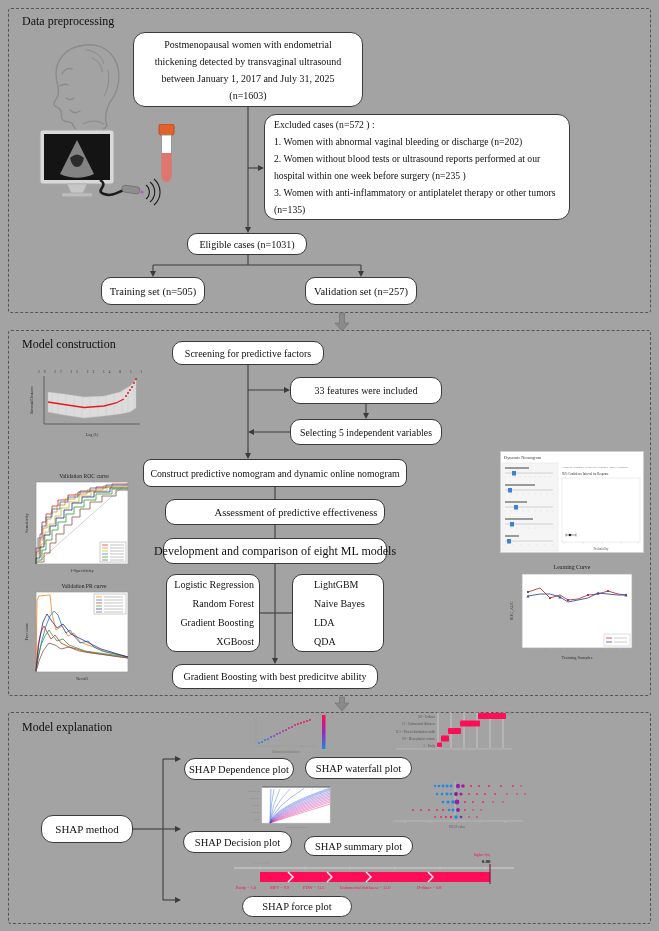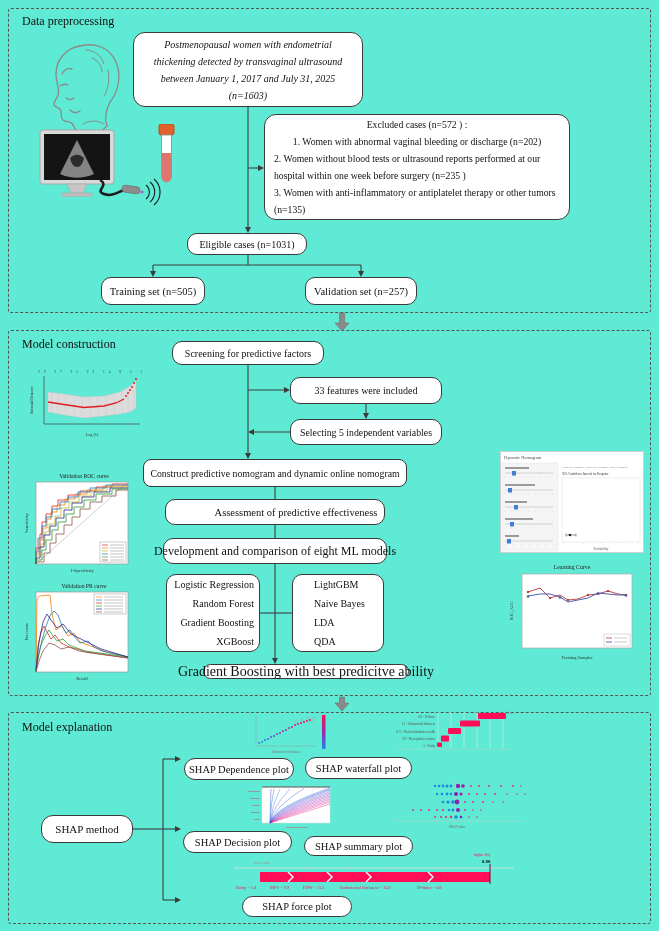--- a/index.html
+++ b/index.html
@@ -1,27 +1,27 @@
 <!DOCTYPE html>
 <html><head>
 <meta charset="utf-8">
 <style>
   html,body{margin:0;padding:0;background:#fff;}
-  .page{position:relative;width:659px;height:931px;background:#5eead4;overflow:hidden;
+  .page{position:relative;width:659px;height:931px;background:#a3a3a3;overflow:hidden;
         font-family:"Liberation Serif","DejaVu Serif",serif;color:#111;}
   .panel{position:absolute;border:1.4px dashed #555;border-radius:3px;background:transparent;}
   .seclabel{position:absolute;font-size:12px;color:#111;white-space:nowrap;}
   .box{position:absolute;background:#fff;border:1.1px solid #3a3a3a;border-radius:10px;
        display:flex;align-items:center;justify-content:center;text-align:center;
        box-sizing:border-box;z-index:3;}
   .box.col{flex-direction:column;}
   .nowrap{white-space:nowrap;}
   .overlay{position:absolute;left:0;top:0;z-index:1;pointer-events:none;}
   .thumb{position:absolute;z-index:2;}
-  .leftalign{align-items:center;justify-content:flex-start;text-align:left;}
+  .leftalign{align-items:flex-start;justify-content:flex-start;text-align:left;}
   svg text{font-family:"Liberation Serif","DejaVu Serif",serif;}
 </style>
 </head>
 <body>
 
 <div class="page">
 
   <svg class="overlay" width="659" height="931" viewBox="0 0 659 931">
     <g stroke="#3c3c3c" stroke-width="1.1" fill="none">
 
@@ -64,21 +64,21 @@
 
     <g fill="#8a8a8a" stroke="#6f6f6f" stroke-width="0.6">
       <path d="M339.5,313 h5 v10 h4.5 l-7,8 -7,-8 h4.5 Z"></path>
       <path d="M339.5,697 h5 v6 h4.5 l-7,8 -7,-8 h4.5 Z"></path>
     </g>
   </svg>
 
   <div class="panel" style="left:8px;top:8px;width:641px;height:303px;"></div>
   <div class="seclabel" style="left:22px;top:14px;">Data preprocessing</div>
 
-  <div class="box col" style="left:133px;top:32px;width:230px;height:75px;border-radius:12px;font-size:10px;line-height:17px;font-style:italic;">
+  <div class="box col" style="left:133px;top:32px;width:230px;height:75px;border-radius:12px;font-size:10px;line-height:17px;">
     <div class="nowrap">Postmenopausal women with endometrial</div>
     <div class="nowrap">thickening detected by transvaginal ultrasound</div>
     <div class="nowrap">between January 1, 2017 and July 31, 2025</div>
     <div class="nowrap">(n=1603)</div>
   </div>
 
   <div class="box col leftalign" style="left:264px;top:114px;width:306px;height:106px;border-radius:12px;font-size:9.7px;line-height:17px;padding:1px 9px;">
     <div>Excluded cases (n=572 ) :</div>
     <div>1. Women with abnormal vaginal bleeding or discharge (n=202)</div>
     <div>2. Women without blood tests or ultrasound reports performed at our hospital within one week before surgery (n=235 )</div>
@@ -139,21 +139,21 @@
     <div class="nowrap">Gradient Boosting</div>
     <div class="nowrap">XGBoost</div>
   </div>
   <div class="box col" style="left:292px;top:574px;width:92px;height:78px;font-size:10px;line-height:19px;align-items:flex-start;padding-left:21px;">
     <div class="nowrap">LightGBM</div>
     <div class="nowrap">Naive Bayes</div>
     <div class="nowrap">LDA</div>
     <div class="nowrap">QDA</div>
   </div>
 
-  <div class="box nowrap" style="left:172px;top:664px;width:206px;height:15px;font-size:14px;margin-left:31px;">Gradient Boosting with best predicitve ability</div>
+  <div class="box nowrap" style="left:172px;top:664px;width:206px;height:25px;font-size:10px;">Gradient Boosting with best predicitve ability</div>
 
   <svg class="thumb" style="left:24px;top:366px;" width="120" height="76" viewBox="0 0 120 76">
     <text x="68" y="7" font-size="3.4" fill="#333" text-anchor="middle" style="letter-spacing:4px">29 27 25 23 14 8 5 1</text>
     <line x1="20" y1="10" x2="20" y2="58" stroke="#444" stroke-width="0.7"></line>
     <line x1="20" y1="58" x2="116" y2="58" stroke="#444" stroke-width="0.7"></line>
     <polygon points="24,26 40,28 60,31 80,30 96,26 106,20 112,14 112,42 106,46 96,48 80,50 60,52 40,49 24,46" fill="#dcdcdc" stroke="#bfbfbf" stroke-width="0.4"></polygon>
     <g stroke="#c3c3c3" stroke-width="0.4">
       <line x1="28" y1="27" x2="28" y2="47"></line>
         <line x1="34" y1="27" x2="34" y2="48"></line>
         <line x1="42" y1="29" x2="42" y2="49"></line>

